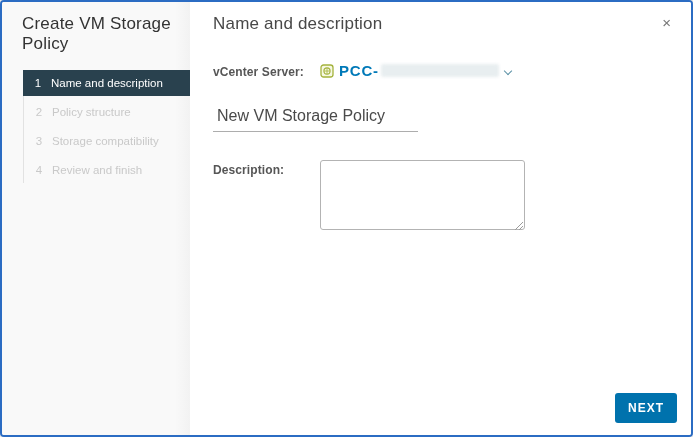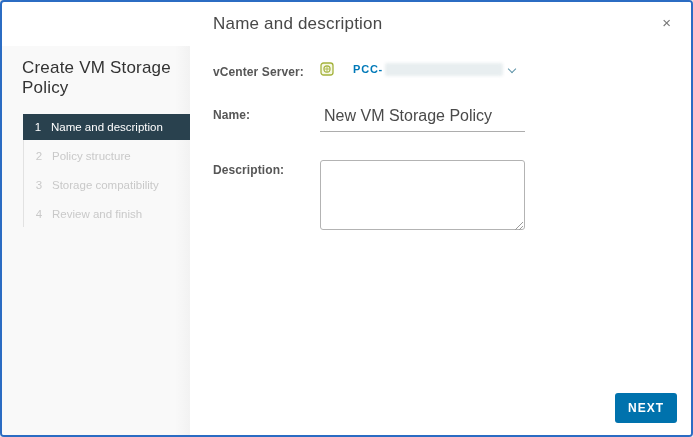--- a/index.html
+++ b/index.html
@@ -15,21 +15,20 @@
     border-radius: 4px;
     display: flex;
     overflow: hidden;
   }
   
   .sidebar {
     width: 188px;
     background: linear-gradient(to right, #f9f9f9 92%, #f2f2f2 100%);
     flex-shrink: 0;
     padding: 12px 0 0 20px;
-    margin-top: 44px;
   }
   .sidebar-title {
     font-size: 17px;
     font-weight: 400;
     color: #333333;
     letter-spacing: 0.2px;
     margin-bottom: 16px;
   }
   .steps {
     border-left: 1px solid #e2e2e2;
@@ -90,22 +89,22 @@
     letter-spacing: 0.1px;
   }
   
   .vcenter-value {
     display: flex;
     align-items: center;
     cursor: pointer;
   }
   .vcenter-icon { width: 14px; height: 14px; flex-shrink: 0; }
   .vcenter-name {
-    margin-left: 19px;
-    font-size: 11px;
+    margin-left: 5px;
+    font-size: 15px;
     font-weight: 700;
     letter-spacing: 0.8px;
     color: #0079b8;
   }
   .redacted-block {
     display: inline-block;
     width: 118px;
     height: 13px;
     margin-left: 2px;
     border-radius: 2px;
@@ -235,21 +234,20 @@
               <path d="M4 7 h6 M7 4 v6" stroke="#a4b23c" stroke-width="0.8" fill="none"></path>
             </svg>
           </span>
           <span class="vcenter-name">PCC-</span>
           <span class="redacted-block"></span>
           <span class="chevron-down"></span>
         </div>
       </div>
 
       <div class="form-row row-name">
-        <div class="field-label">Name:</div>
         <input class="name-input" type="text" value="New VM Storage Policy" style="">
       </div>
 
       <div class="form-row row-description">
         <div class="field-label">Description:</div>
         <div class="textarea-wrap">
           <textarea class="desc-textarea" style=""></textarea>
           <span class="resize-handle"></span>
         </div>
       </div>

